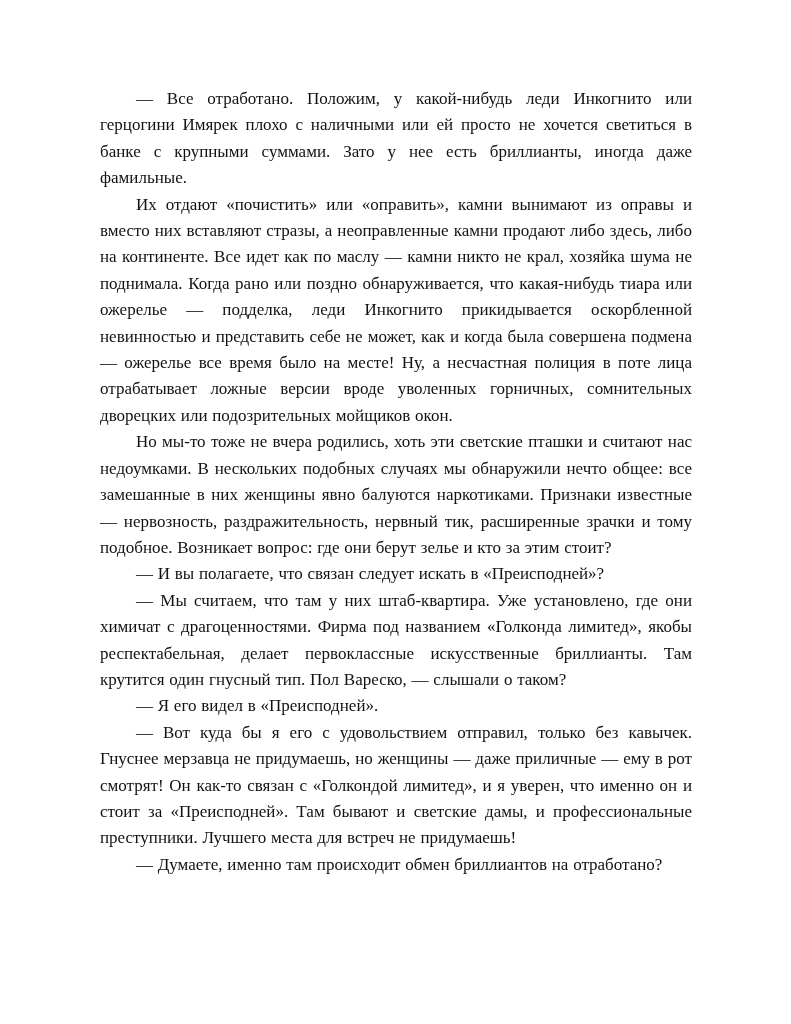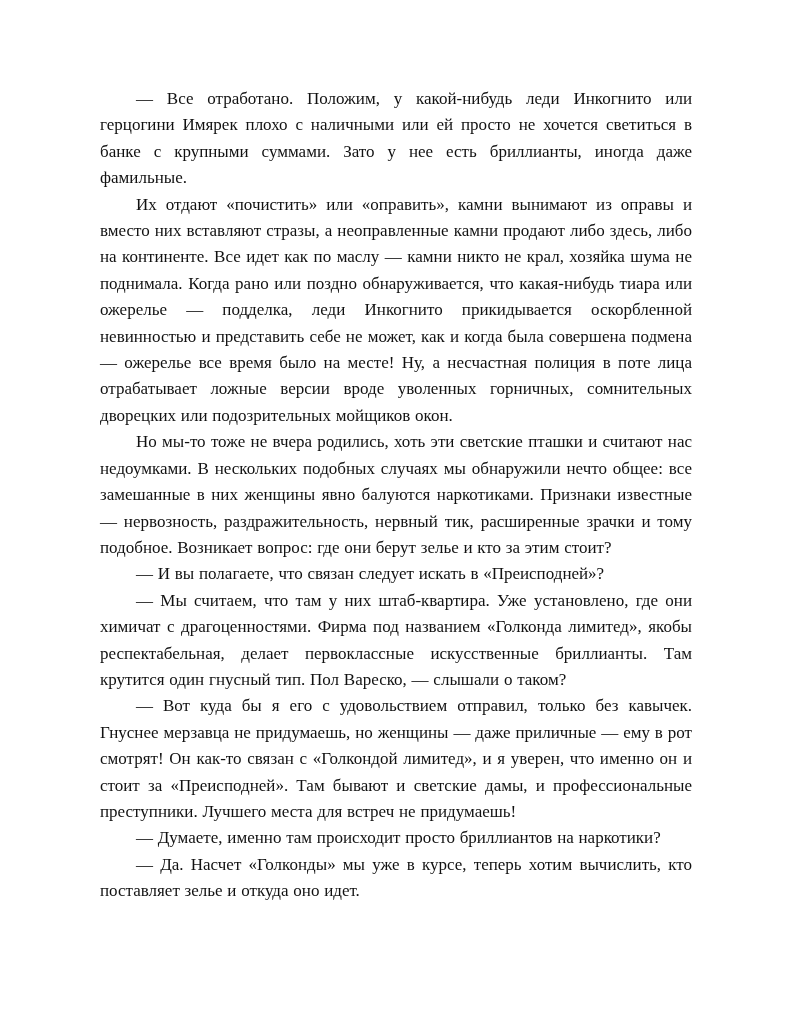--- a/index.html
+++ b/index.html
@@ -39,17 +39,17 @@
 </head>
 <body>
 
 <div class="page">
   <div class="text-block">
       <p class="para">— Все отработано. Положим, у какой-нибудь леди Инкогнито или герцогини Имярек плохо с наличными или ей просто не хочется светиться в банке с крупными суммами. Зато у нее есть бриллианты, иногда даже фамильные.</p>
       <p class="para">Их отдают «почистить» или «оправить», камни вынимают из оправы и вместо них вставляют стразы, а неоправленные камни продают либо здесь, либо на континенте. Все идет как по маслу — камни никто не крал, хозяйка шума не поднимала. Когда рано или поздно обнаруживается, что какая-нибудь тиара или ожерелье — подделка, леди Инкогнито прикидывается оскорбленной невинностью и представить себе не может, как и когда была совершена подмена — ожерелье все время было на месте! Ну, а несчастная полиция в поте лица отрабатывает ложные версии вроде уволенных горничных, сомнительных дворецких или подозрительных мойщиков окон.</p>
       <p class="para">Но мы-то тоже не вчера родились, хоть эти светские пташки и считают нас недоумками. В нескольких подобных случаях мы обнаружили нечто общее: все замешанные в них женщины явно балуются наркотиками. Признаки известные — нервозность, раздражительность, нервный тик, расширенные зрачки и тому подобное. Возникает вопрос: где они берут зелье и кто за этим стоит?</p>
       <p class="para">— И вы полагаете, что связан следует искать в «Преисподней»?</p>
       <p class="para">— Мы считаем, что там у них штаб-квартира. Уже установлено, где они химичат с драгоценностями. Фирма под названием «Голконда лимитед», якобы респектабельная, делает первоклассные искусственные бриллианты. Там крутится один гнусный тип. Пол Вареско, — слышали о таком?</p>
+      <p class="para">— Я его видел в «Преисподней».</p>
       <p class="para">— Вот куда бы я его с удовольствием отправил, только без кавычек. Гнуснее мерзавца не придумаешь, но женщины — даже приличные — ему в рот смотрят! Он как-то связан с «Голкондой лимитед», и я уверен, что именно он и стоит за «Преисподней». Там бывают и светские дамы, и профессиональные преступники. Лучшего места для встреч не придумаешь!</p>
-      <p class="para">— Думаете, именно там происходит просто бриллиантов на наркотики?</p>
-      <p class="para">— Да. Насчет «Голконды» мы уже в курсе, теперь хотим вычислить, кто поставляет зелье и откуда оно идет.</p>
+      <p class="para">— Думаете, именно там происходит обмен бриллиантов на отработано?</p>
     </div>
 </div>
 
 </body></html>

